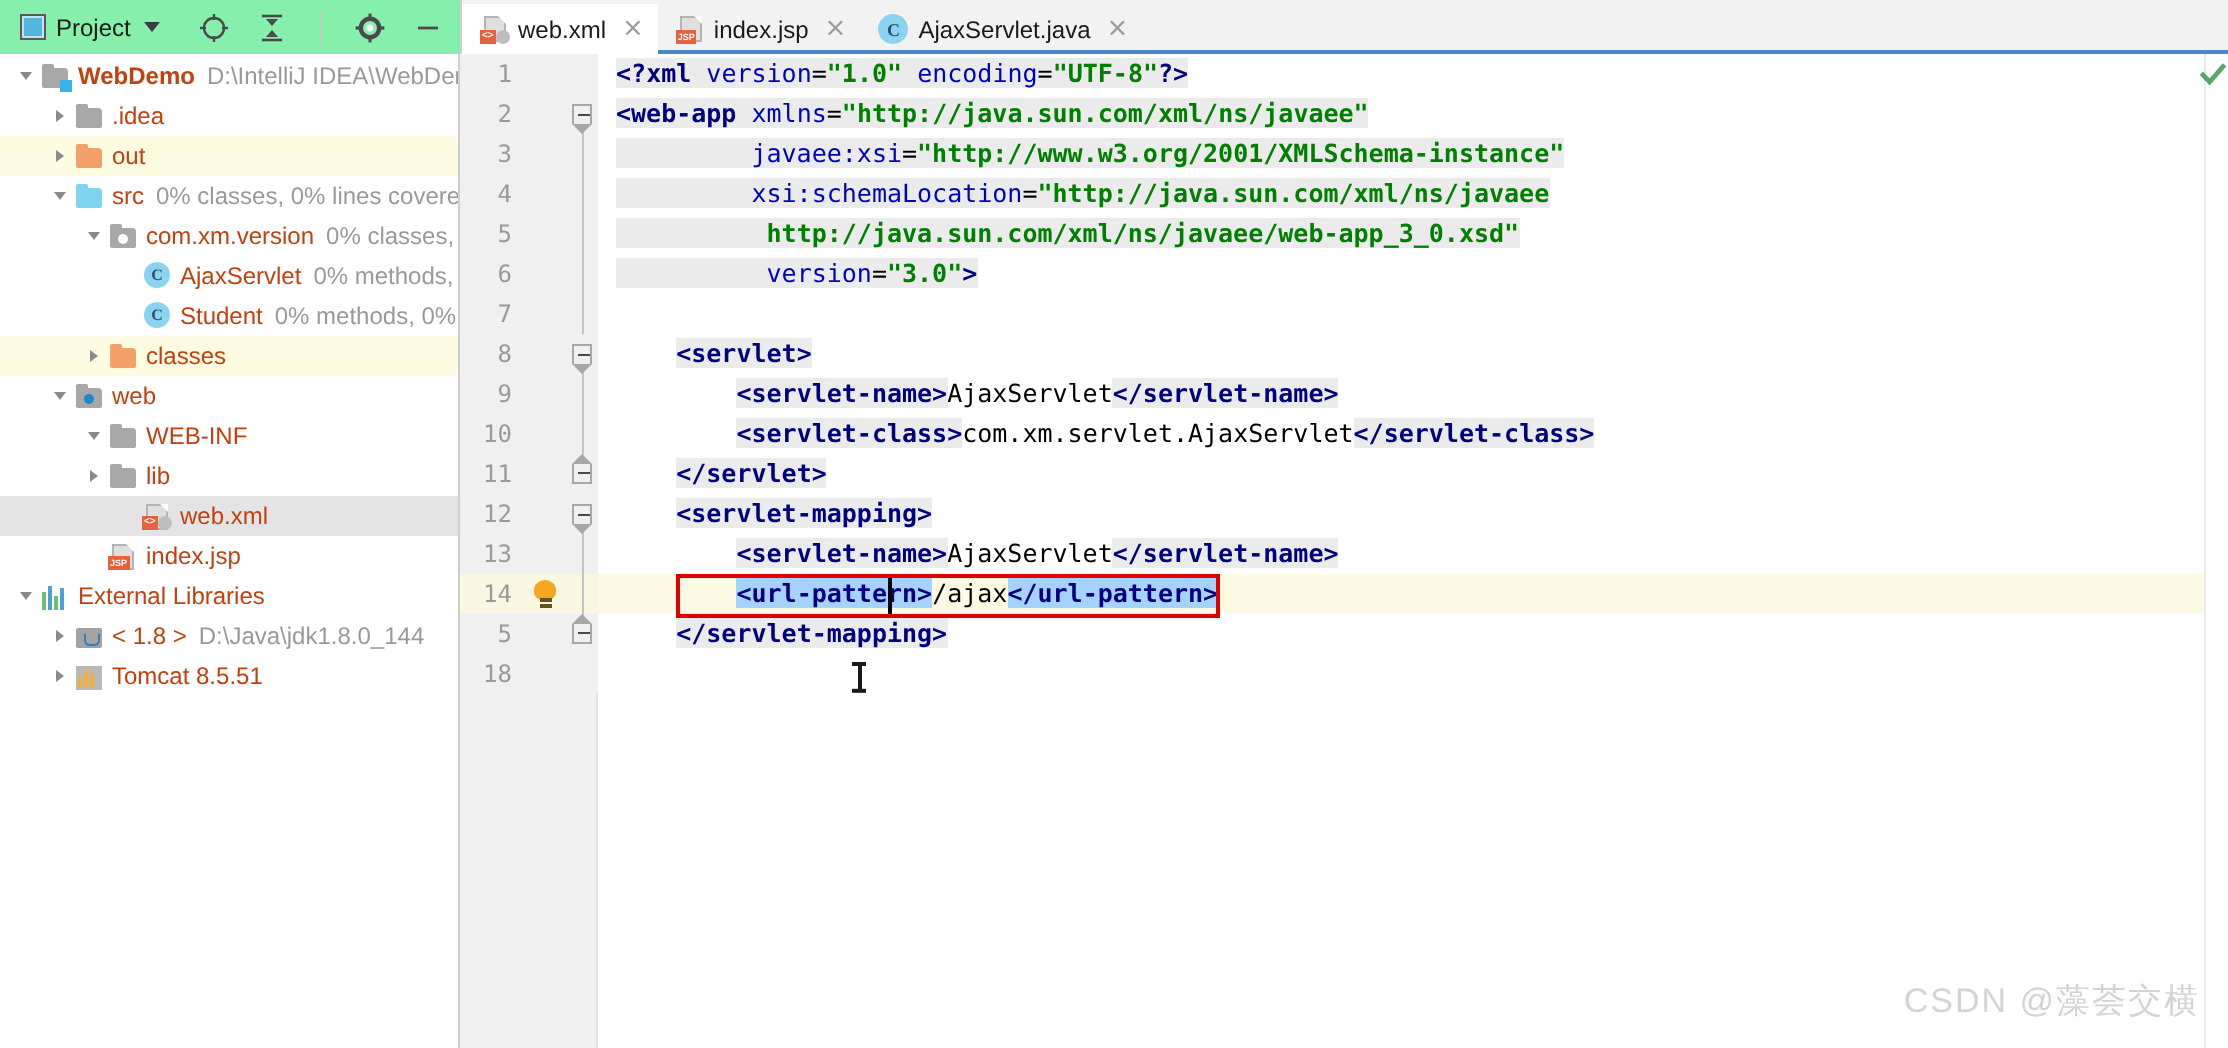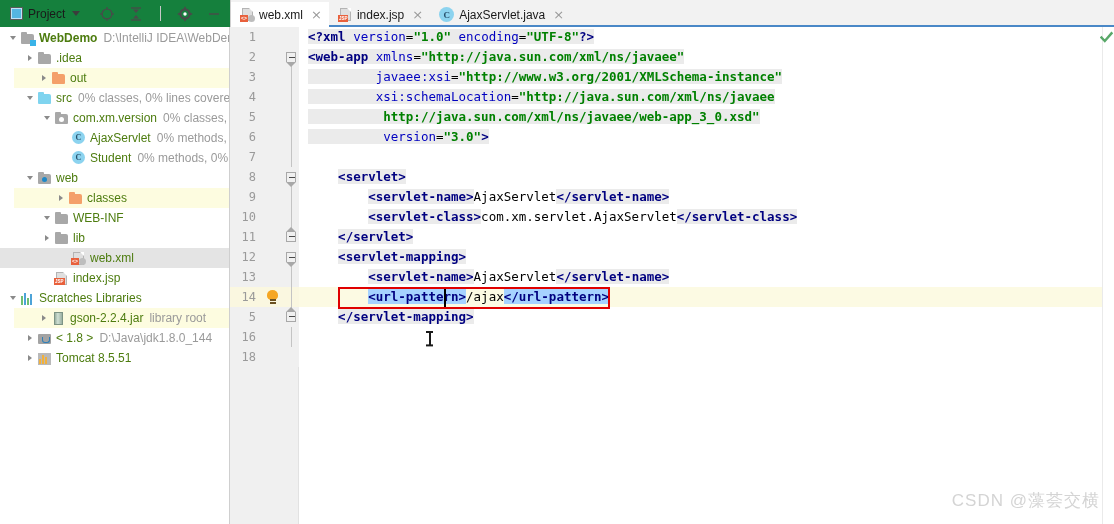--- a/index.html
+++ b/index.html
@@ -25,21 +25,21 @@
     height: 27px;
     display: flex;
     align-items: stretch;
     background: #f2f2f2;
     flex: 0 0 27px;
   }
   .proj-toolbar {
     width: 230px;
     display: flex;
     align-items: center;
-    background: #15803d;
+    background: #86efac;
     position: relative;
   }
   .proj-btn {
     display: flex; align-items: center;
     gap: 5px;
     height: 20px;
     padding: 0 4px 0 4px;
     margin-left: 6px;
     cursor: default;
   }
@@ -138,42 +138,42 @@
   }
   .tree-row {
     height: 20px;
     display: flex;
     align-items: center;
     white-space: nowrap;
     font-size: 12px;
     cursor: default;
     padding-right: 2px;
   }
-  .tree-row.hl-yellow { background: #fdfce0; margin-left: 14px; }
+  .tree-row.hl-yellow { background: #fdfce0; }
   .tree-row.hl-sel    { background: #e4e4e4; }
   .arrow {
     width: 14px; flex: 0 0 14px;
     display: flex; align-items: center; justify-content: center;
     color: #7a7a7a; font-size: 9px;
   }
   .arrow.closed::before {
     content: "";
     border-left: 4.5px solid #8a8a8a;
     border-top: 3.5px solid transparent;
     border-bottom: 3.5px solid transparent;
   }
   .arrow.open::before {
     content: "";
     border-top: 4.5px solid #8a8a8a;
     border-left: 3.5px solid transparent;
     border-right: 3.5px solid transparent;
   }
   .arrow.none { }
   .node-icon { width: 16px; flex: 0 0 16px; height: 14px; position: relative; margin-right: 3px; }
-  .node-label { color: #4d7c0f; }
+  .node-label { color: #c2410c; }
   .node-label.bold { font-weight: bold; }
   .node-sub { color: #9a9a9a; margin-left: 6px; }
 
   
   .folder {
     position: absolute; left: 1px; top: 3px;
     width: 13px; height: 10px;
     background: #a3a3a3;
     border-radius: 1px 2px 1px 1px;
   }
@@ -584,37 +584,37 @@
           </div>
           <div class="tree-row ">
             <span style="display: inline-block; flex: 0 0 auto; width: 57px;"></span>
             <span class="arrow none"></span>
             <span class="node-icon">
               <span class="ico-class" style="position:absolute;left:1px;top:0px;width:13px;height:13px;font-size:8px;">C</span>
             </span>
             <span class="node-label">Student</span>
             <span class="node-sub">0% methods, 0%</span>
           </div>
+          <div class="tree-row hl-yellow">
+            <span style="display: inline-block; flex: 0 0 auto; width: 40px;"></span>
+            <span class="arrow closed"></span>
+            <span class="node-icon">
+              <span class="folder orange"></span>
+            </span>
+            <span class="node-label">classes</span>
+          </div>
           <div class="tree-row ">
             <span style="display: inline-block; flex: 0 0 auto; width: 23px;"></span>
             <span class="arrow open"></span>
             <span class="node-icon">
               <span class="folder gray">
                 <span class="dot-web"></span>
               </span>
             </span>
             <span class="node-label">web</span>
-          </div>
-          <div class="tree-row hl-yellow">
-            <span style="display: inline-block; flex: 0 0 auto; width: 40px;"></span>
-            <span class="arrow closed"></span>
-            <span class="node-icon">
-              <span class="folder orange"></span>
-            </span>
-            <span class="node-label">classes</span>
           </div>
           <div class="tree-row ">
             <span style="display: inline-block; flex: 0 0 auto; width: 40px;"></span>
             <span class="arrow open"></span>
             <span class="node-icon">
               <span class="folder gray"></span>
             </span>
             <span class="node-label">WEB-INF</span>
           </div>
           <div class="tree-row ">
@@ -648,30 +648,21 @@
             <span style="display: inline-block; flex: 0 0 auto; width: 6px;"></span>
             <span class="arrow open"></span>
             <span class="node-icon">
               <span class="lib-ico">
                 <i style="height:9px;background:#6fbf73"></i>
                 <i style="height:12px;background:#4da3d8"></i>
                 <i style="height:7px;background:#6fbf73"></i>
                 <i style="height:11px;background:#4da3d8"></i>
               </span>
             </span>
-            <span class="node-label">Scratches Libraries</span>
-          </div>
-          <div class="tree-row hl-yellow">
-            <span style="display: inline-block; flex: 0 0 auto; width: 23px;"></span>
-            <span class="arrow closed"></span>
-            <span class="node-icon">
-              <span class="jar-ico"></span>
-            </span>
-            <span class="node-label">gson-2.2.4.jar</span>
-            <span class="node-sub">library root</span>
+            <span class="node-label">External Libraries</span>
           </div>
           <div class="tree-row ">
             <span style="display: inline-block; flex: 0 0 auto; width: 23px;"></span>
             <span class="arrow closed"></span>
             <span class="node-icon">
               <span class="jdk-ico"></span>
             </span>
             <span class="node-label">&lt; 1.8 &gt;</span>
             <span class="node-sub">D:\Java\jdk1.8.0_144</span>
           </div>
@@ -701,21 +692,20 @@
           <div class="codeline"><div class="gut-num">6</div><div class="gut-icon"></div><div class="gut-fold"><span class="foldline"></span></div><div class="code-text"><span class="t-plain hlbg">          </span><span class="t-attr hlbg">version</span><span class="t-plain hlbg">=</span><span class="t-str hlbg">"3.0"</span><span class="t-tag hlbg">&gt;</span></div></div>
           <div class="codeline"><div class="gut-num">7</div><div class="gut-icon"></div><div class="gut-fold"><span class="foldline"></span></div><div class="code-text">&nbsp;</div></div>
           <div class="codeline"><div class="gut-num">8</div><div class="gut-icon"></div><div class="gut-fold"><span class="foldline" style="top:10px"></span><span class="foldbox pt"></span></div><div class="code-text"><span class="t-plain">    </span><span class="t-tag hlbg">&lt;servlet&gt;</span></div></div>
           <div class="codeline"><div class="gut-num">9</div><div class="gut-icon"></div><div class="gut-fold"><span class="foldline"></span></div><div class="code-text"><span class="t-plain">        </span><span class="t-tag hlbg">&lt;servlet-name&gt;</span><span class="t-txt">AjaxServlet</span><span class="t-tag hlbg">&lt;/servlet-name&gt;</span></div></div>
           <div class="codeline"><div class="gut-num">10</div><div class="gut-icon"></div><div class="gut-fold"><span class="foldline"></span></div><div class="code-text"><span class="t-plain">        </span><span class="t-tag hlbg">&lt;servlet-class&gt;</span><span class="t-txt">com.xm.servlet.AjaxServlet</span><span class="t-tag hlbg">&lt;/servlet-class&gt;</span></div></div>
           <div class="codeline"><div class="gut-num">11</div><div class="gut-icon"></div><div class="gut-fold"><span class="foldline" style="bottom:10px"></span><span class="foldbox pb"></span></div><div class="code-text"><span class="t-plain">    </span><span class="t-tag hlbg">&lt;/servlet&gt;</span></div></div>
           <div class="codeline"><div class="gut-num">12</div><div class="gut-icon"></div><div class="gut-fold"><span class="foldline" style="top:10px"></span><span class="foldbox pt"></span></div><div class="code-text"><span class="t-plain">    </span><span class="t-tag hlbg">&lt;servlet-mapping&gt;</span></div></div>
           <div class="codeline"><div class="gut-num">13</div><div class="gut-icon"></div><div class="gut-fold"><span class="foldline"></span></div><div class="code-text"><span class="t-plain">        </span><span class="t-tag hlbg">&lt;servlet-name&gt;</span><span class="t-txt">AjaxServlet</span><span class="t-tag hlbg">&lt;/servlet-name&gt;</span></div></div>
           <div class="codeline hl"><div class="gut-num">14</div><div class="gut-icon"><span class="bulb"><span class="glass"></span><span class="base"></span><span class="base2"></span></span></div><div class="gut-fold"><span class="foldline"></span></div><div class="code-text"><span class="t-plain">        </span><span class="t-tag selbg">&lt;url-pattern&gt;</span><span class="t-txt">/ajax</span><span class="t-tag selbg">&lt;/url-pattern&gt;</span></div></div>
           <div class="codeline"><div class="gut-num">5</div><div class="gut-icon"></div><div class="gut-fold"><span class="foldline" style="bottom:10px"></span><span class="foldbox pb"></span></div><div class="code-text"><span class="t-plain">    </span><span class="t-tag hlbg">&lt;/servlet-mapping&gt;</span></div></div>
-          <div class="codeline"><div class="gut-num">16</div><div class="gut-icon"></div><div class="gut-fold"><span class="foldline"></span></div><div class="code-text">&nbsp;</div></div>
           <div class="codeline"><div class="gut-num">18</div><div class="gut-icon"></div><div class="gut-fold"></div><div class="code-text">&nbsp;</div></div>
         </div>
 
       <div class="redbox" style="left:108px; top:260px; width:272px; height:22px;"></div>
 
       <div class="caret" style="left:214px; top:262px; height:18px;"></div>
 
       <div class="ibeam" style="left:196px; top:304px;"></div>
 
       <div class="marker-gutter">

